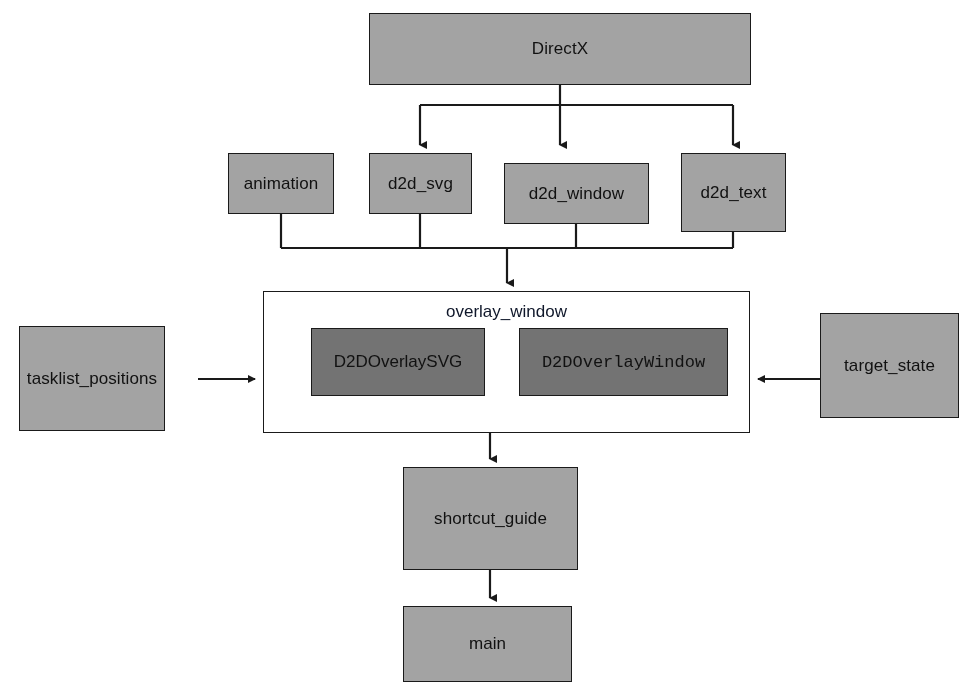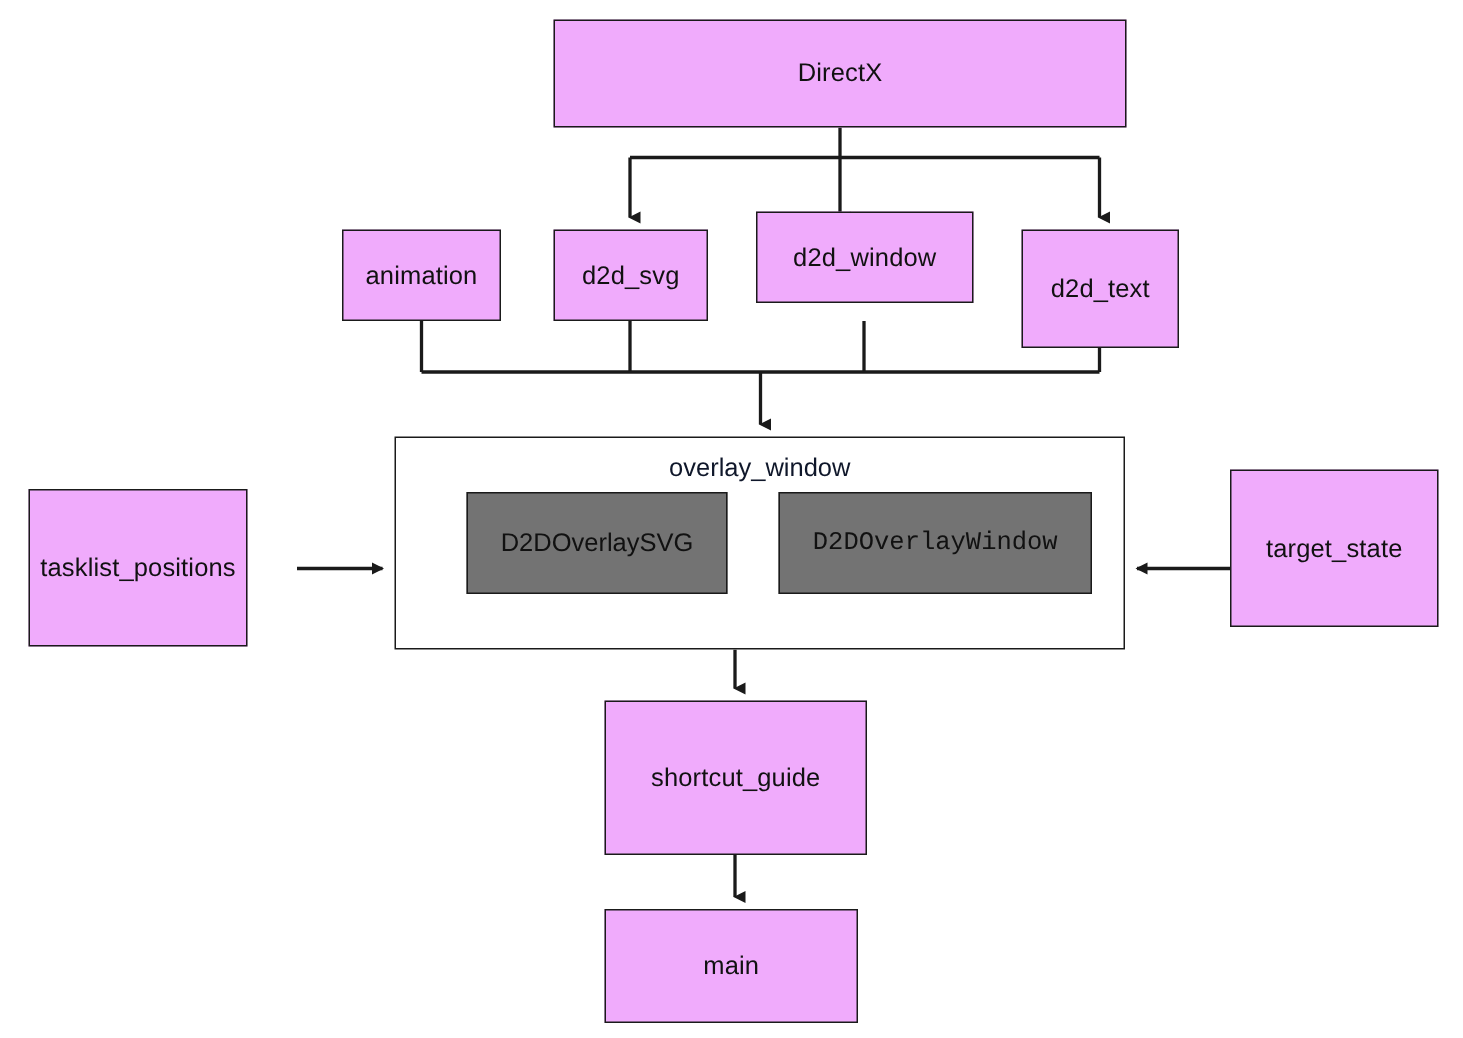--- a/index.html
+++ b/index.html
@@ -23,21 +23,21 @@
     left: 0;
     top: 0;
     width: 975px;
     height: 692px;
     pointer-events: none;
   }
   .node {
     position: absolute;
     box-sizing: border-box;
     border: 1.6px solid #1a1a1a;
-    background: #f0abfc;
+    background: #a3a3a3;
     display: flex;
     align-items: center;
     justify-content: center;
     color: #111111;
     font-size: 17px;
     line-height: 1.15;
     letter-spacing: 0.1px;
     white-space: nowrap;
   }
   .node-label {
@@ -124,21 +124,21 @@
   </div>
 
   <div class="node" style="left:228px; top:153px; width:106px; height:61px;">
     <span class="node-label">animation</span>
   </div>
 
   <div class="node" style="left:369px; top:153px; width:103px; height:61px;">
     <span class="node-label">d2d_svg</span>
   </div>
 
-  <div class="node" style="left:504px; top:141px; width:145px; height:61px;">
+  <div class="node" style="left:504px; top:163px; width:145px; height:61px;">
     <span class="node-label">d2d_window</span>
   </div>
 
   <div class="node" style="left:681px; top:153px; width:105px; height:79px;">
     <span class="node-label">d2d_text</span>
   </div>
 
   <div class="group-node" style="left:263px; top:291px; width:487px; height:142px;">
     <span class="group-title">overlay_window</span>
   </div>

